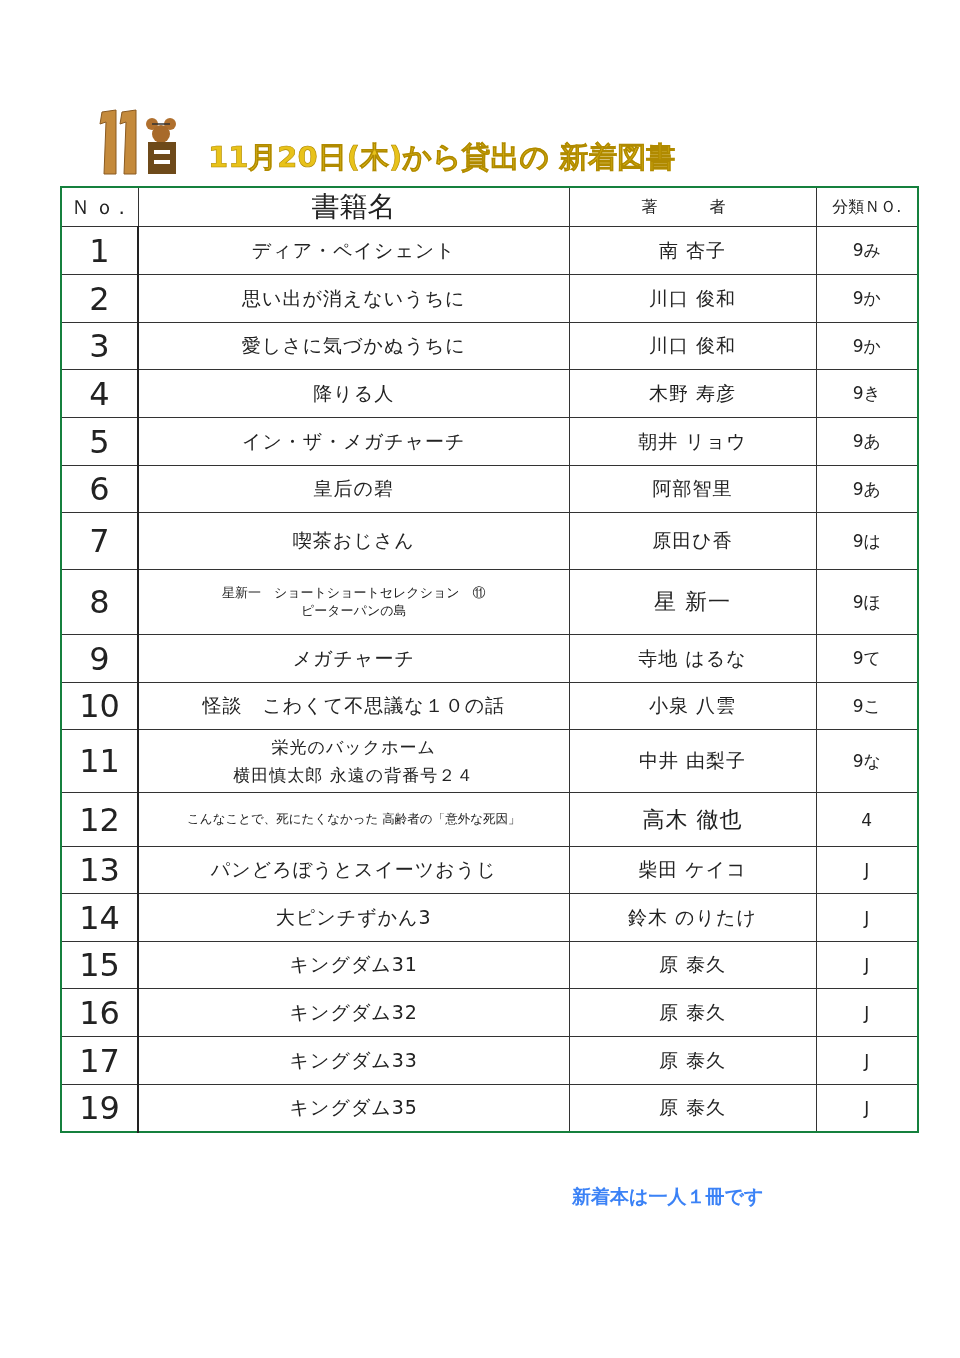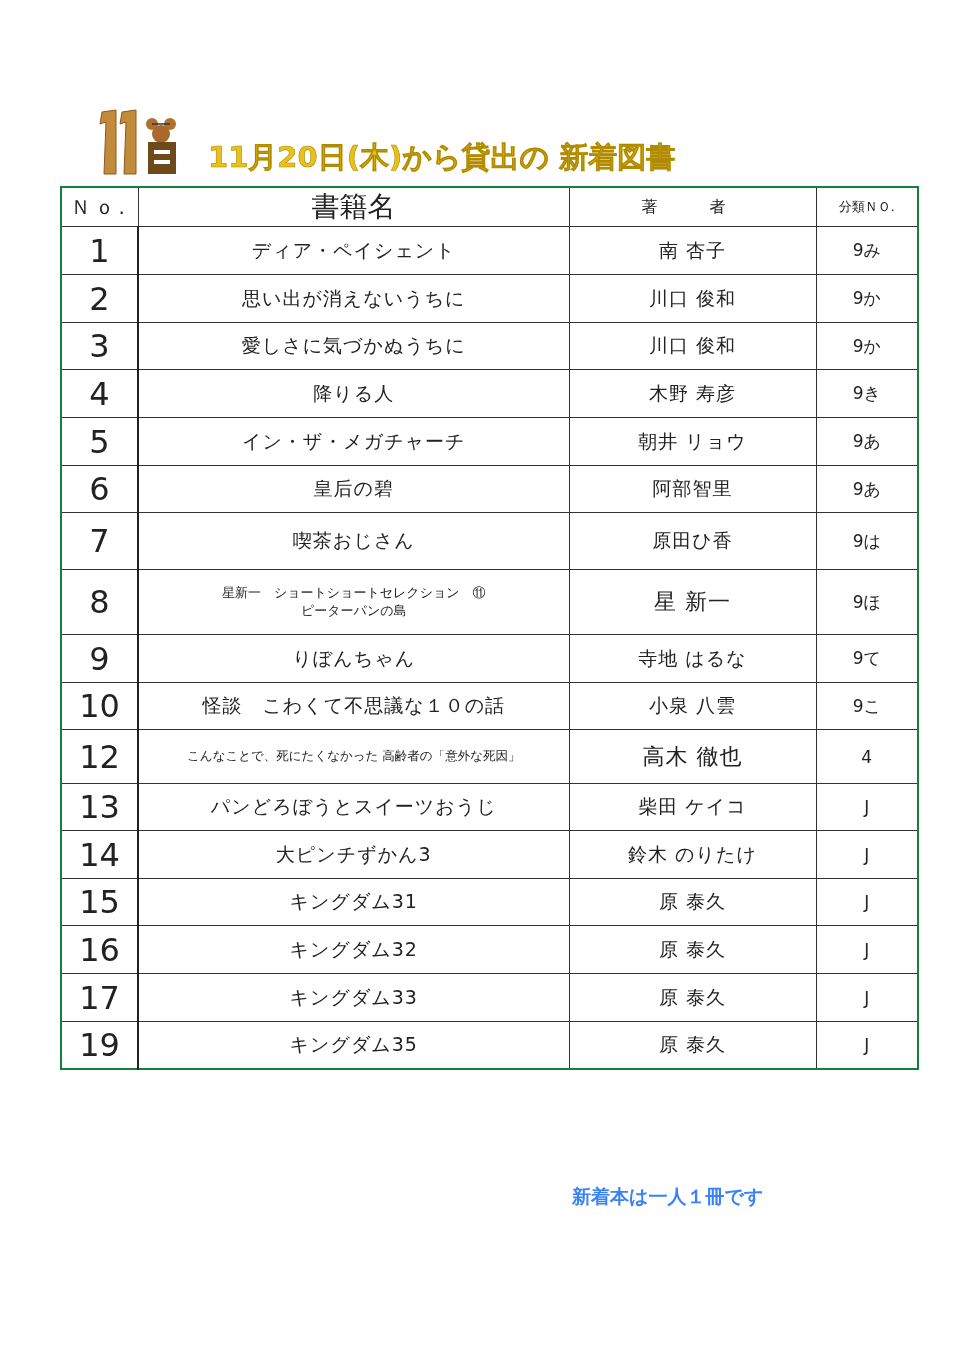--- a/index.html
+++ b/index.html
@@ -11,21 +11,21 @@
     table.books { position: absolute; left: 60px; top: 186px; border-collapse: collapse;
                   width: 857px; table-layout: fixed; }
     table.books td, table.books th { border: 1px solid #333; padding: 0; text-align: center;
                   vertical-align: middle; font-weight: normal; overflow: hidden; }
     table.books { border: 2px solid #15803d; }
     col.c-no { width: 77px; } col.c-title { width: 431px; } col.c-author { width: 247px; } col.c-cls { width: 102px; }
     td.no { border-right: 2px solid #222 !important; font-size: 32px; color: #222; font-family: "DejaVu Sans", sans-serif; }
     th.h-no { font-size: 20px; text-align: left; padding-left: 6px; letter-spacing: 4px; border-right: 2px solid #222; }
     th.h-title { font-size: 28px; }
     th.h-author { font-size: 16px; letter-spacing: 18px; }
-    th.h-cls { font-size: 13px; }
+    th.h-cls { font-size: 16px; }
     td.t { font-size: 19px; letter-spacing: 1px; }
     td.t.small { font-size: 13px; letter-spacing: 0; line-height: 18px; }
     td.t.xsmall { font-size: 12.5px; letter-spacing: 0; }
     td.t.two { font-size: 17px; line-height: 28px; }
     td.a { font-size: 19px; letter-spacing: 1px; }
     td.a.big { font-size: 22px; }
     td.c { font-size: 17px; }
     .note { position: absolute; left: 572px; top: 1184px; font-size: 19px; font-weight: bold; color: #3b82f6; }
   </style>
 </head>
@@ -124,32 +124,41 @@
         <td class="t small">
           <div>星新一　ショートショートセレクション　⑪</div>
           <div>ピーターパンの島</div>
         </td>
         <td class="a big">星 新一</td>
         <td class="c">9ほ</td>
       </tr>
       <tr style="height: 48px;">
         <td class="no">9</td>
         <td class="t">
-          <div>りぼんちゃん</div>
+          <div>メガチャーチ</div>
         </td>
         <td class="a">寺地 はるな</td>
         <td class="c">9て</td>
       </tr>
       <tr style="height: 47px;">
         <td class="no">10</td>
         <td class="t">
           <div>怪談　こわくて不思議な１０の話</div>
         </td>
         <td class="a">小泉 八雲</td>
         <td class="c">9こ</td>
+      </tr>
+      <tr style="height: 63px;">
+        <td class="no">11</td>
+        <td class="t two">
+          <div>栄光のバックホーム</div>
+          <div>横田慎太郎 永遠の背番号２４</div>
+        </td>
+        <td class="a">中井 由梨子</td>
+        <td class="c">9な</td>
       </tr>
       <tr style="height: 54px;">
         <td class="no">12</td>
         <td class="t xsmall">
           <div>こんなことで、死にたくなかった 高齢者の「意外な死因」</div>
         </td>
         <td class="a big">高木 徹也</td>
         <td class="c">4</td>
       </tr>
       <tr style="height: 47px;">

